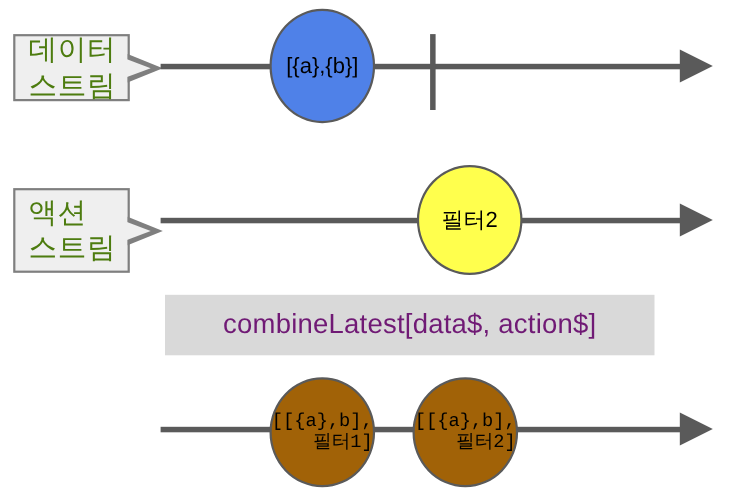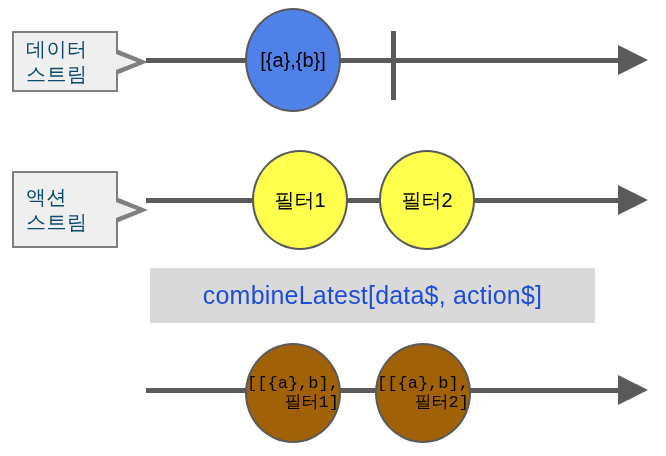--- a/index.html
+++ b/index.html
@@ -22,22 +22,22 @@
   .callout {
     position: absolute;
     box-sizing: border-box;
     background: #efefef;
     border: 2px solid #7f7f7f;
     display: flex;
     flex-direction: column;
     align-items: flex-start;
     justify-content: center;
     padding-left: 12px;
-    color: #0c4a6e;
-    font-size: 20px;
+    color: #4d7c0f;
+    font-size: 26px;
     line-height: 1.22;
     letter-spacing: 0.5px;
   }
   .callout .ln {
     display: block;
     white-space: nowrap;
   }
   
   .callout .tail-outer,
   .callout .tail-inner {
@@ -106,21 +106,21 @@
   .marble.small-text { font-size: 17px; }
 
   
   .operator-box {
     position: absolute;
     box-sizing: border-box;
     background: #d9d9d9;
     display: flex;
     align-items: center;
     justify-content: center;
-    color: #1d4ed8;
+    color: #701a75;
     font-size: 25px;
     letter-spacing: 0.2px;
   }
 </style>
 </head>
 <body>
 
 <div id="canvas">
 
   <div class="callout" style="left:12px; top:31px; width:106px; height:61px;">
@@ -140,21 +140,20 @@
   <div class="callout" style="left:12px; top:171px; width:106px; height:77px;">
     <span class="ln">액션</span>
     <span class="ln">스트림</span>
     <span class="tail-outer"></span>
     <span class="tail-inner"></span>
   </div>
 
   <div class="timeline-line" style="left:146px; top:198px; width:474px;"></div>
   <div class="arrow-head" style="left:618px; top:185px;"></div>
 
-  <div class="marble yellow" style="left:252px; top:150px; width:96px; height:100px;">필터1</div>
   <div class="marble yellow" style="left:379px; top:150px; width:96px; height:100px;">필터2</div>
 
   <div class="operator-box" style="left:150px; top:268px; width:445px; height:55px;">
     <span>combineLatest[data$, action$]</span>
   </div>
 
   <div class="timeline-line" style="left:146px; top:388px; width:474px;"></div>
   <div class="arrow-head" style="left:618px; top:375px;"></div>
 
   <div class="marble green small-text" style="left:245px; top:343px; width:96px; height:100px;">[[{a},b],

